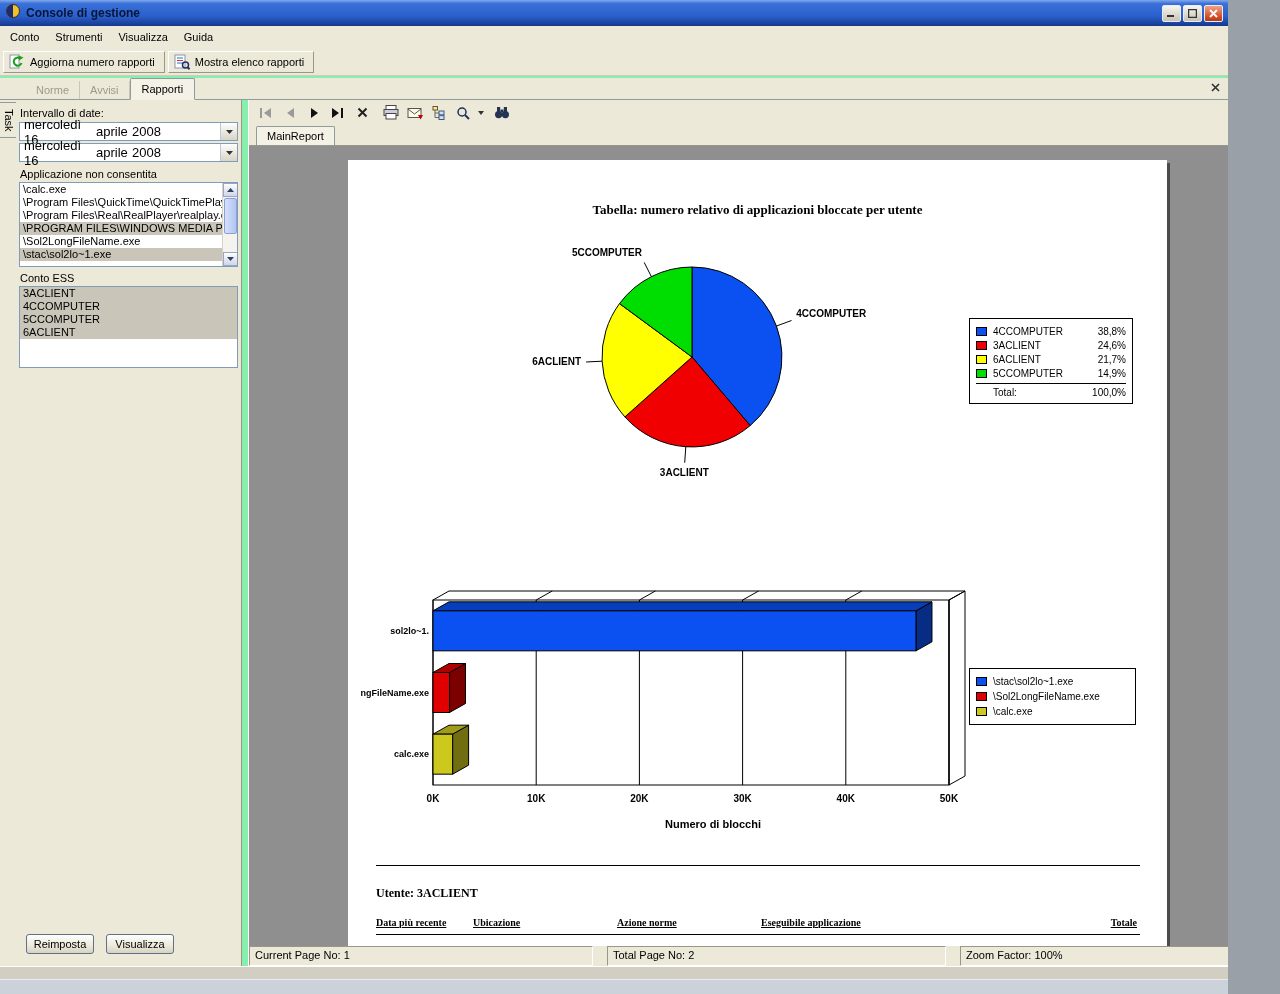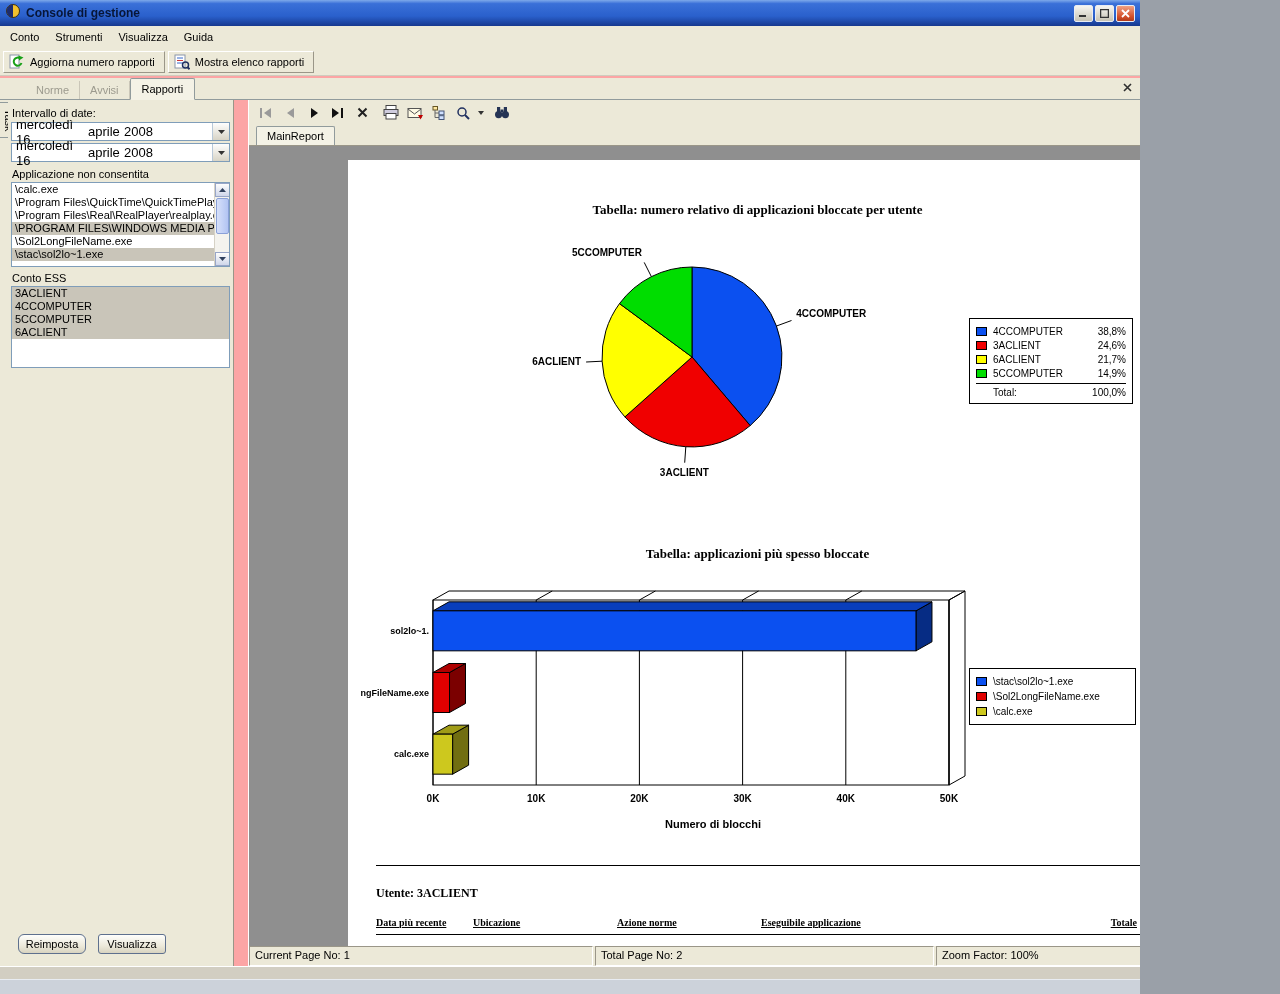--- a/index.html
+++ b/index.html
@@ -1,18 +1,18 @@
 <!DOCTYPE html>
 <html><head>
 <meta charset="utf-8">
 <style>
   * { margin:0; padding:0; box-sizing:border-box; }
   html,body { background:#9aa0a8; }
   body { font-family:"Liberation Sans", sans-serif; }
-  #app { position:relative; width:1140px; height:994px; background:#fca5a5; overflow:hidden; }
+  #app { position:relative; width:1228px; height:994px; background:#86efac; overflow:hidden; }
 
   
   .titlebar { position:absolute; top:0; left:0; width:100%; height:26px;
     background:linear-gradient(180deg,#7ea9ea 0%,#3a70d8 14%,#2a60cc 62%,#16388e 100%);
     display:flex; align-items:center; padding:0 5px; }
   .titlebar .title { margin-left:5px; font-size:12px; font-weight:bold; color:#071638; }
   .win-buttons { margin-left:auto; display:flex; }
   .wbtn { width:19px; height:17px; margin-left:2px; border:1px solid #e8ecf4; border-radius:2px;
     display:flex; align-items:center; justify-content:center;
     background:linear-gradient(180deg,#f6f5f0,#c7c3b4); }
@@ -37,21 +37,21 @@
     display:flex; align-items:center; justify-content:center; }
 
   
   .content { position:absolute; top:100px; left:0; width:100%; height:866px; }
   .task-strip { position:absolute; left:0; top:0; width:22px; height:100%; background:#ece9d8; }
   .task-tab { position:absolute; left:0; top:2px; width:19px; height:36px; background:#ece9d8;
     border:1px solid #919b9c; border-left:none; border-radius:0 3px 3px 0;
     display:flex; align-items:center; justify-content:center; }
   .task-tab span { writing-mode:vertical-rl; font-size:11px; color:#000; }
 
-  .sidebar { position:absolute; left:8px; top:0; width:226px; height:100%; background:#ece9d8;
+  .sidebar { position:absolute; left:16px; top:0; width:226px; height:100%; background:#ece9d8;
     border-right:1px solid #9a9688; }
   .side-label { position:absolute; left:4px; font-size:11px; color:#000; white-space:nowrap; }
 
   .dtp { position:absolute; left:3px; width:219px; height:19px; background:#fff;
     border:1px solid #7f9db9; display:flex; align-items:center; font-size:13px; }
   .dtp .wd { margin-left:4px; width:72px; } .dtp .mo { width:36px; } .dtp .yr { flex:1; }
   .dtp .drop { width:17px; height:17px; border-left:1px solid #b8c8d8;
     background:linear-gradient(180deg,#fefefe,#d8d4c6); display:flex; align-items:center; justify-content:center; }
 
   .listbox { position:absolute; left:3px; width:219px; background:#fff; border:1px solid #7f9db9;
@@ -62,21 +62,21 @@
   .lb-scroll { position:absolute; right:0; top:0; width:15px; height:100%; background:#f4f3ee; border-left:1px solid #d6d2c6; }
   .sb-btn { position:absolute; left:0; width:15px; height:14px; background:linear-gradient(180deg,#fdfdfc,#cfd6ea);
     border:1px solid #98a6c8; display:flex; align-items:center; justify-content:center; }
   .sb-up { top:0; } .sb-down { bottom:0; }
   .sb-thumb { position:absolute; left:1px; top:15px; width:13px; height:36px;
     background:linear-gradient(90deg,#d6e0fa,#b2c4f2); border:1px solid #8aa0d8; border-radius:2px; }
 
   .xp-btn { position:absolute; top:834px; width:68px; height:20px; font-size:11px; color:#000;
     border:1px solid #5e708e; border-radius:3px;
     background:linear-gradient(180deg,#fefefc,#ece9da 60%,#d8d3c0); }
-  .xp-btn.b1 { left:10px;border-radius:6px; } .xp-btn.b2 { left:90px; }
+  .xp-btn.b1 { left:10px; } .xp-btn.b2 { left:90px; }
 
   
   .viewer { position:absolute; left:248px; top:0; width:1032px; height:100%; background:#ece9d8; border-left:1px solid #fff; }
   .viewer-toolbar { height:25px; display:flex; align-items:center; padding-left:8px; }
   .vicon { width:18px; height:17px; margin-right:6px; display:flex; align-items:center; justify-content:center; }
   .vicon.gap { margin-left:5px; }
   .vcaret { width:9px; margin-right:6px; display:flex; align-items:center; }
   .viewer-tabs { height:21px; display:flex; align-items:flex-end; padding-left:7px; border-bottom:1px solid #9a9688; }
   .vtab { height:19px; padding:3px 10px; font-size:11px; background:#f4f2e6; color:#000;
     border:1px solid #919b9c; border-bottom:none; border-radius:2px 2px 0 0; }
@@ -85,21 +85,21 @@
   .page { position:absolute; left:99px; top:14px; width:819px; height:800px; background:#fff;
     box-shadow:3px 3px 0 rgba(20,20,20,0.55);padding-left:39px; }
 
   .vscroll { position:absolute; right:0; top:46px; width:17px; height:800px; background:#f1f1ec; border-left:1px solid #d8d5c8; }
   .vs-btn { position:absolute; left:0; width:16px; height:17px; background:linear-gradient(180deg,#fdfdfc,#ccd5ec);
     border:1px solid #96a4c8; display:flex; align-items:center; justify-content:center; }
   .vs-up { top:0; } .vs-down { bottom:0; }
   .vs-thumb { position:absolute; left:1px; top:18px; width:14px; height:44px;
     background:linear-gradient(90deg,#dbe4fb,#b4c6f4); border:1px solid #8aa0d8; border-radius:2px; }
 
-  .viewer-status { position:absolute; left:0; bottom:0; width:1032px; height:20px; background:#ece9d8; display:flex; gap:2px; }
+  .viewer-status { position:absolute; left:0; bottom:0; width:1032px; height:20px; background:#ece9d8; display:flex; gap:14px; }
   .spanel { height:20px; background:#ece9d8; border:1px solid; border-color:#9a9688 #fff #fff #9a9688;
     font-size:11px; line-height:17px; padding-left:5px; color:#000; }
   .sp1 { width:344px; } .sp2 { width:339px; } .sp3 { flex:1; }
 
   
   .pie-title { position:absolute; left:0; top:42px; width:100%; text-align:center;
     font-family:"Liberation Serif", serif; font-size:13px; font-weight:bold; color:#000; }
   #pie-svg { position:absolute; left:100px; top:60px; }
   .legend-box { position:absolute; border:1px solid #000; background:#fff; padding:5px 6px; font-size:10px; color:#000; }
   .pie-legend { left:621px; top:158px; width:164px; }
@@ -400,21 +400,20 @@
                   <span class="legend-label">5CCOMPUTER</span>
                   <span class="legend-value">14,9%</span>
                 </div>
               </div>
             <div class="legend-total">
               <span class="legend-label">Total:</span>
               <span class="legend-value">100,0%</span>
             </div>
           </div>
 
-          <div class="bar-title">Tabella: applicazioni più spesso bloccate</div>
           <svg id="bar-svg" width="819" height="235">
               <line x1="101" y1="11" x2="617" y2="11" stroke="#000"></line>
               <polygon points="601,20 617,11 617,196 601,205" fill="#fff" stroke="#000"></polygon>
               <line x1="85" y1="20" x2="85" y2="205" stroke="#000"></line>
               <line x1="85" y1="20" x2="101" y2="11" stroke="#000"></line>
               <text x="85" y="222" text-anchor="middle" font-size="10" font-weight="bold">0K</text>
               <line x1="188.2" y1="20" x2="188.2" y2="205" stroke="#000"></line>
               <line x1="188.2" y1="20" x2="204.2" y2="11" stroke="#000"></line>
               <text x="188.2" y="222" text-anchor="middle" font-size="10" font-weight="bold">10K</text>
               <line x1="291.4" y1="20" x2="291.4" y2="205" stroke="#000"></line>

